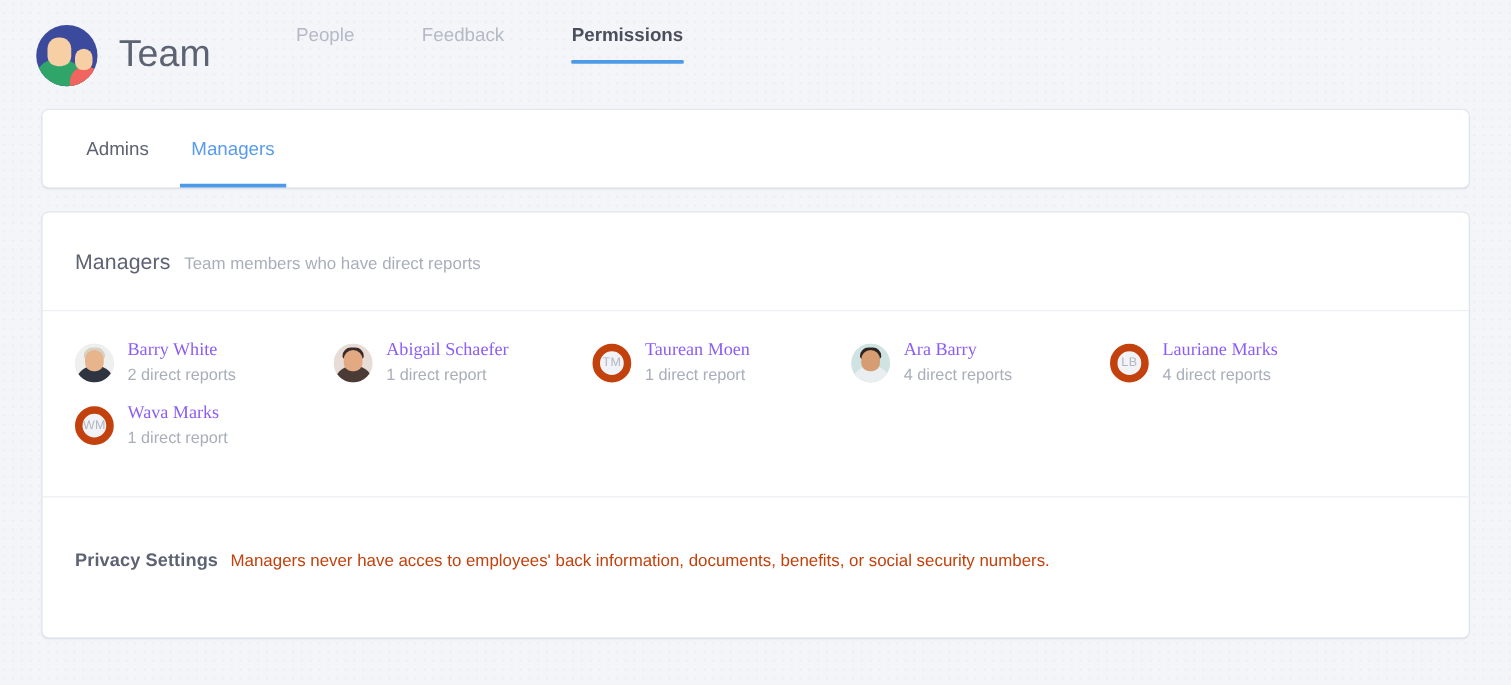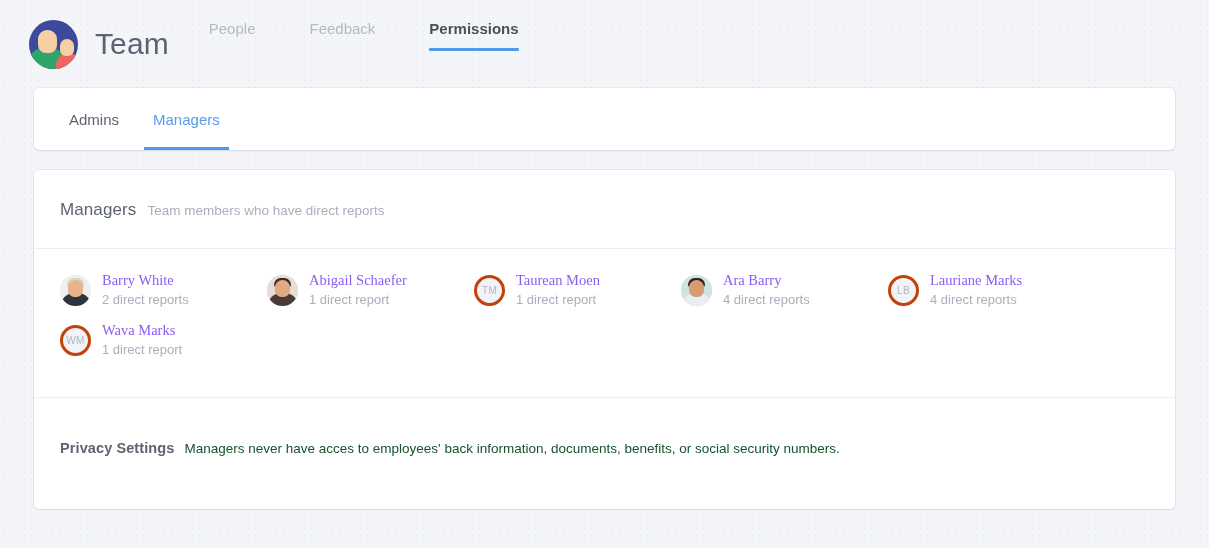--- a/index.html
+++ b/index.html
@@ -78,21 +78,21 @@
   .brand-title {
     font-size:30px;
     font-weight:400;
     color:#5d6373;
     letter-spacing:0.1px;
   }
 
   .topnav {
     display:flex;
     align-items:flex-start;
-    margin-left:40px;
+    margin-left:68px;
     gap:54px;
     height:49px;
   }
 
   .topnav-item {
     font-size:15px;
     color:#b4b9c6;
     padding-bottom:13px;
     position:relative;
     cursor:pointer;
@@ -189,21 +189,21 @@
     border-radius:50%;
     flex:none;
     overflow:hidden;
     position:relative;
     display:flex;
     align-items:center;
     justify-content:center;
   }
   .avatar.initials {
     background:#f2f3f6;
-    border:3px solid #c2410c;
+    border:6px solid #c2410c;
     color:#b1b6c2;
     font-size:10px;
     letter-spacing:0.3px;
   }
   .avatar.photo { background:#dfe3ea; }
   .avatar.photo .ph-bg { position:absolute; inset:0; }
   .avatar.photo .ph-head {
     position:absolute;
     width:15px; height:17px;
     left:8px; top:5px;
@@ -249,21 +249,21 @@
     margin-bottom:23px;
   }
   .privacy-title {
     font-size:14.5px;
     color:#5d6373;
     font-weight:bold;
     letter-spacing:0.1px;
   }
   .privacy-sub {
     font-size:13.5px;
-    color:#14532d;
+    color:#c2410c;
     margin-top:17px;
   }
 
   .toggle-row {
     display:flex;
     align-items:center;
     gap:14px;
     padding-left:24px;
   }
   .toggle {

